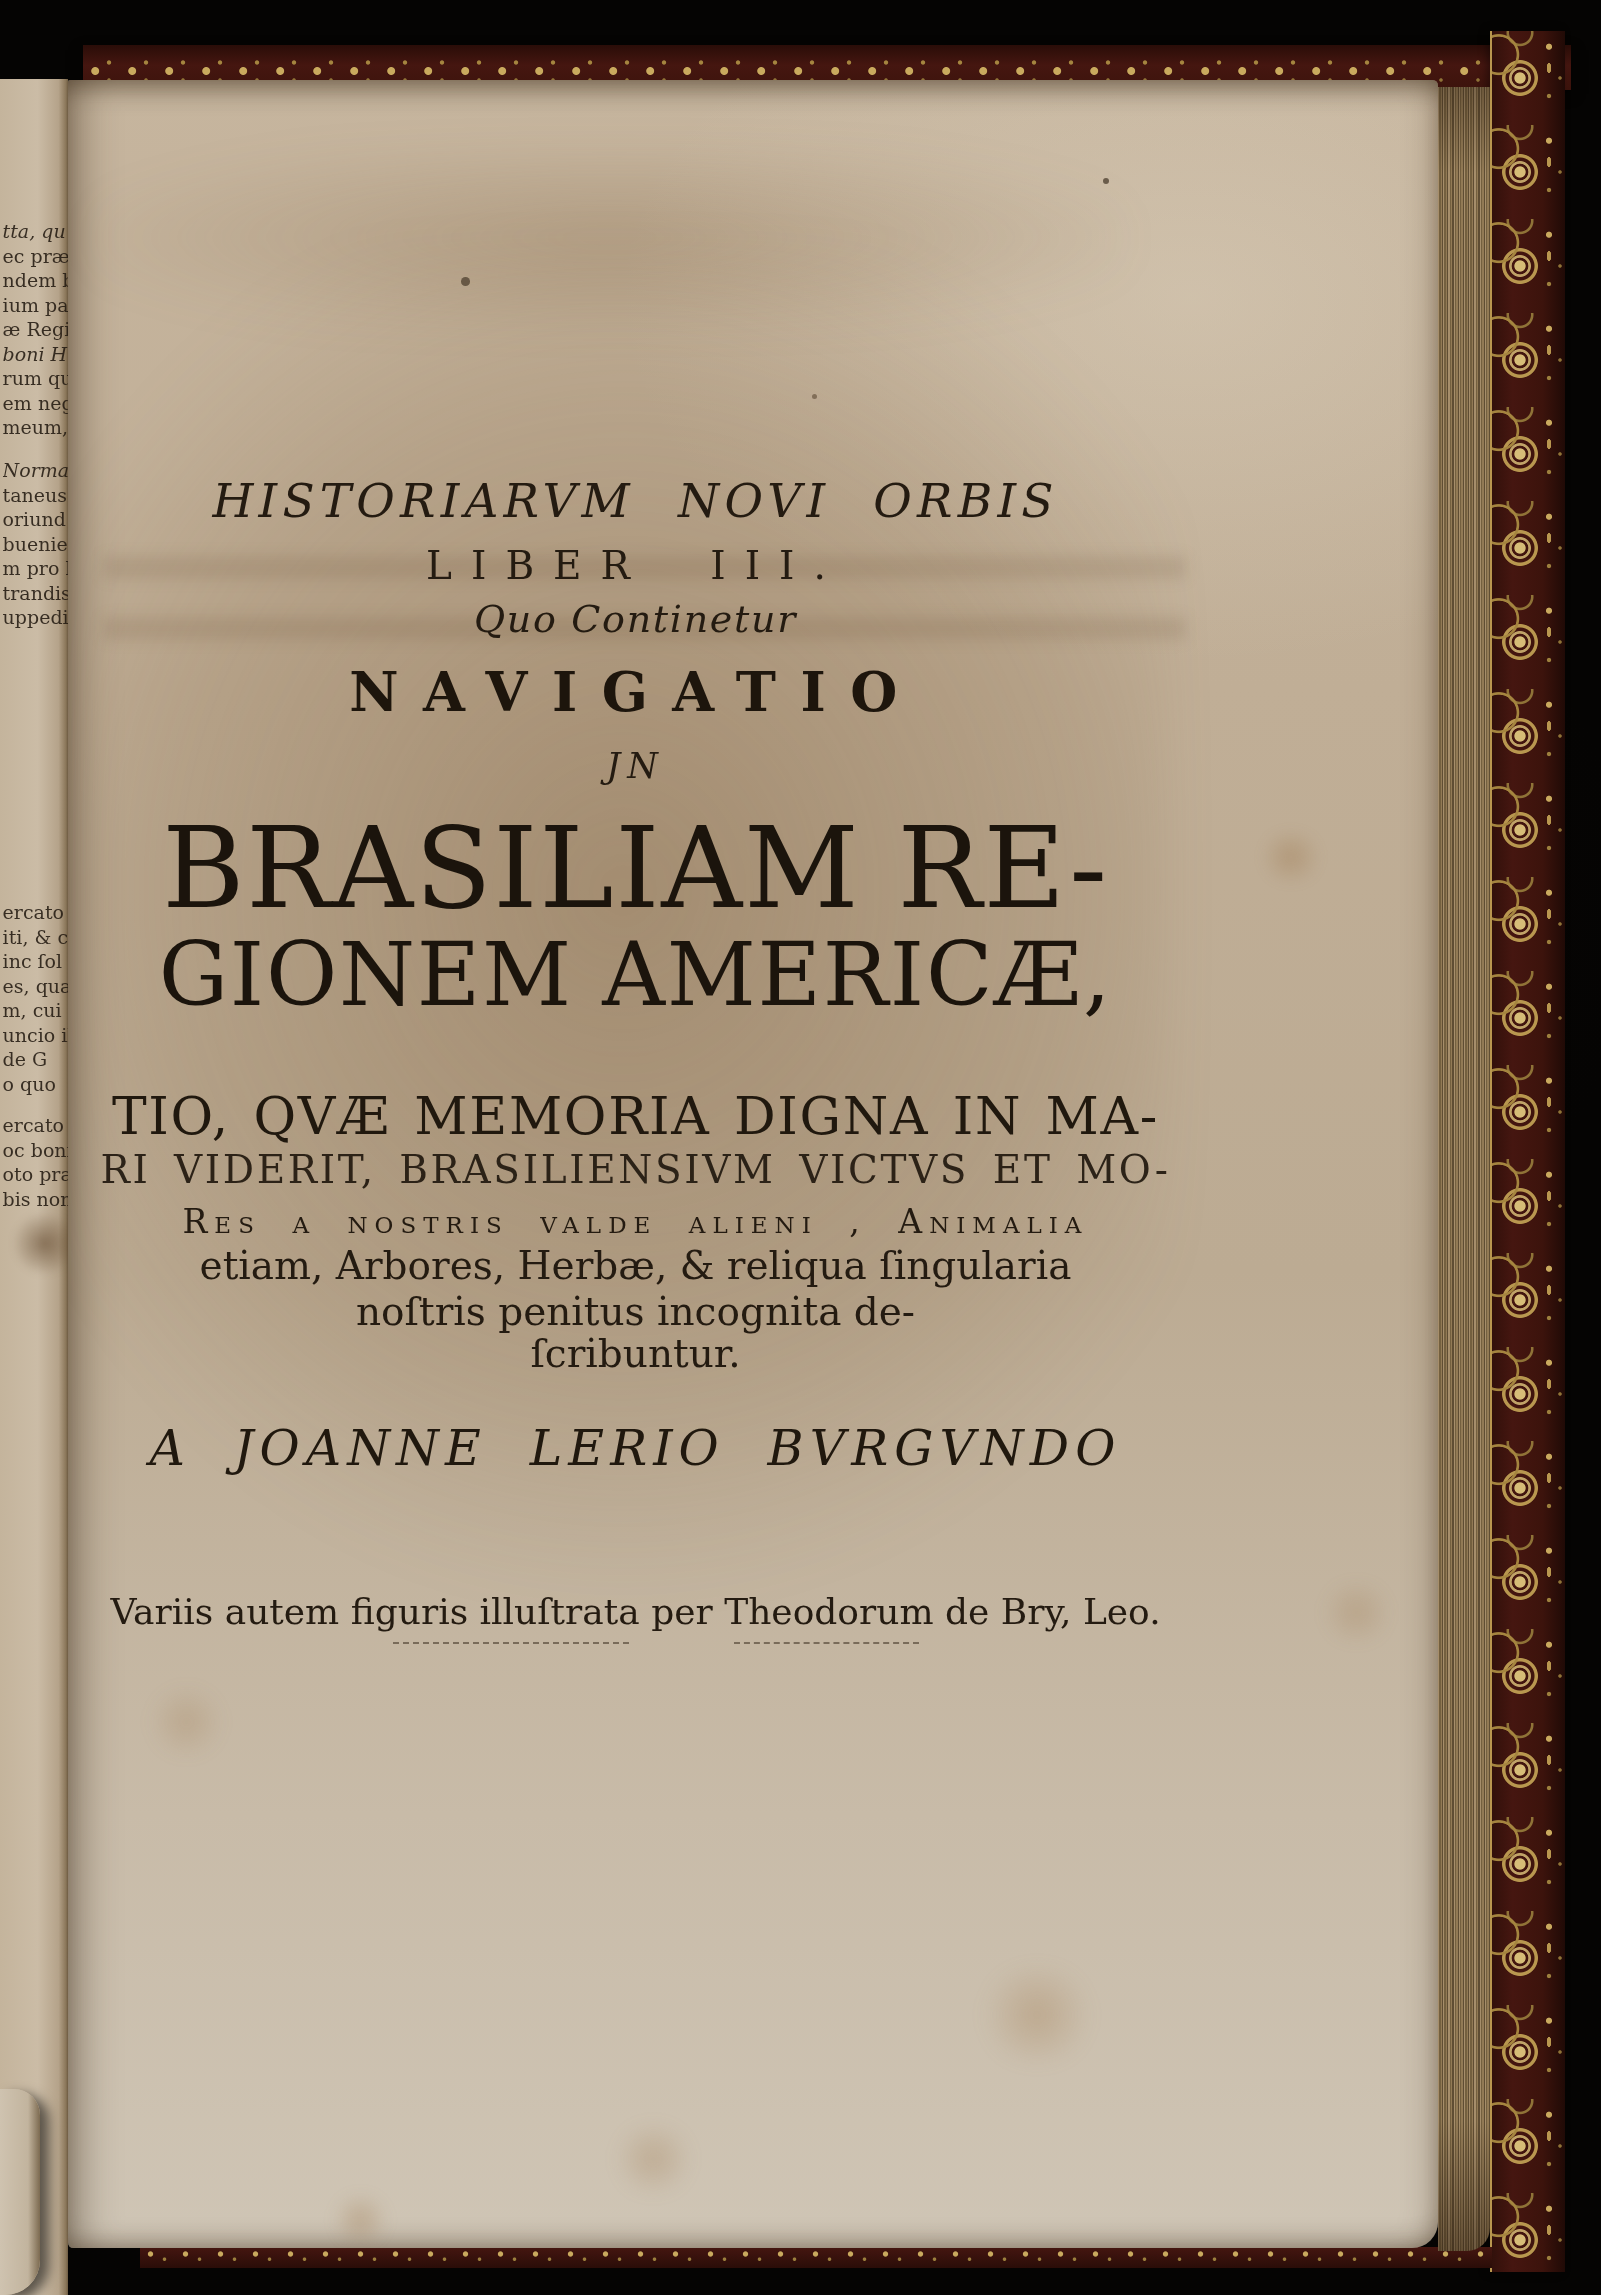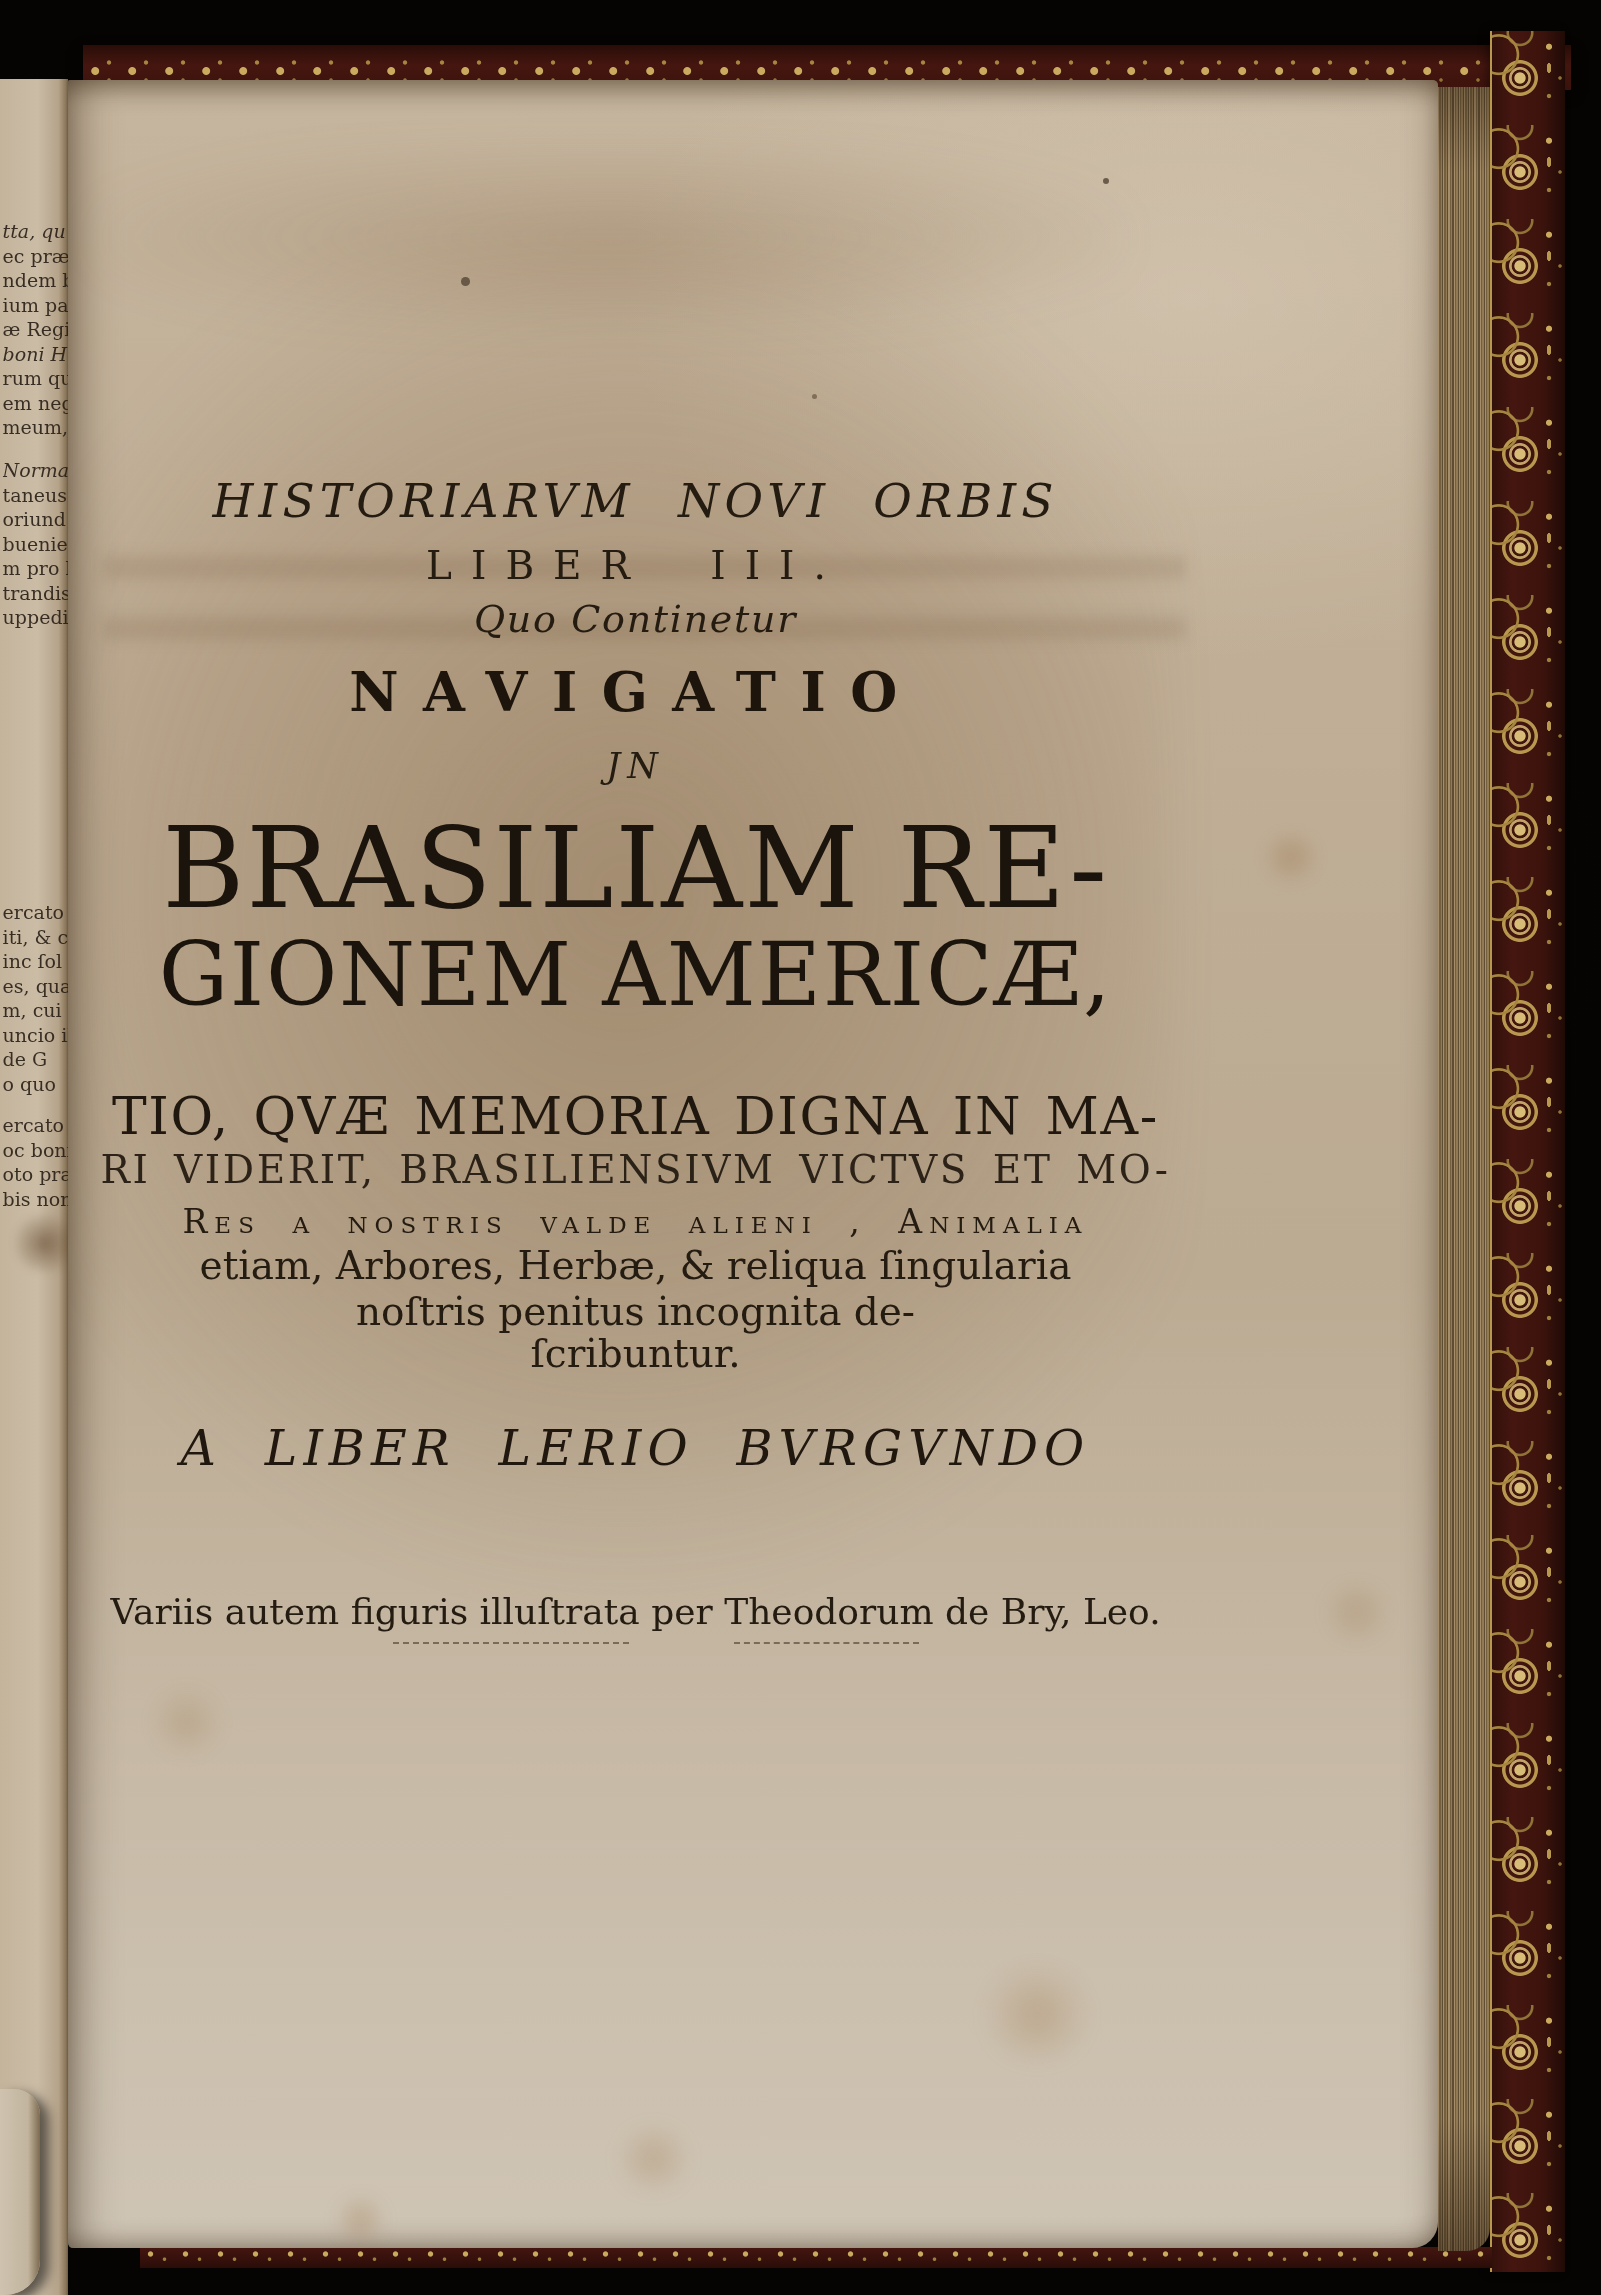--- a/index.html
+++ b/index.html
@@ -178,19 +178,19 @@
     <div class="line t-navigatio">NAVIGATIO</div>
     <div class="line it t-in">JN</div>
     <div class="line t-brasiliam">BRASILIAM RE-</div>
     <div class="line t-gionem">GIONEM AMERICÆ,</div>
     <div class="line s3">RI VIDERIT, BRASILIENSIVM VICTVS ET MO-</div>
     <div class="line s2">TIO, QVÆ MEMORIA DIGNA IN MA-</div>
     <div class="line s4">Res a nostris valde alieni , Animalia</div>
     <div class="line s5">etiam, Arbores, Herbæ, &amp; reliqua ſingularia</div>
     <div class="line s6">noſtris penitus incognita de-</div>
     <div class="line s7">ſcribuntur.</div>
-    <div class="line it author-line">A LIBER LERIO BVRGVNDO</div>
+    <div class="line it author-line">A JOANNE LERIO BVRGVNDO</div>
     <div class="line illus-note">Variis autem figuris illuſtrata per Theodorum de Bry, Leo.</div>
     <div class="underscore u1"></div>
     <div class="underscore u2"></div>
   </div>
 </div>
 
 
 </body></html>

